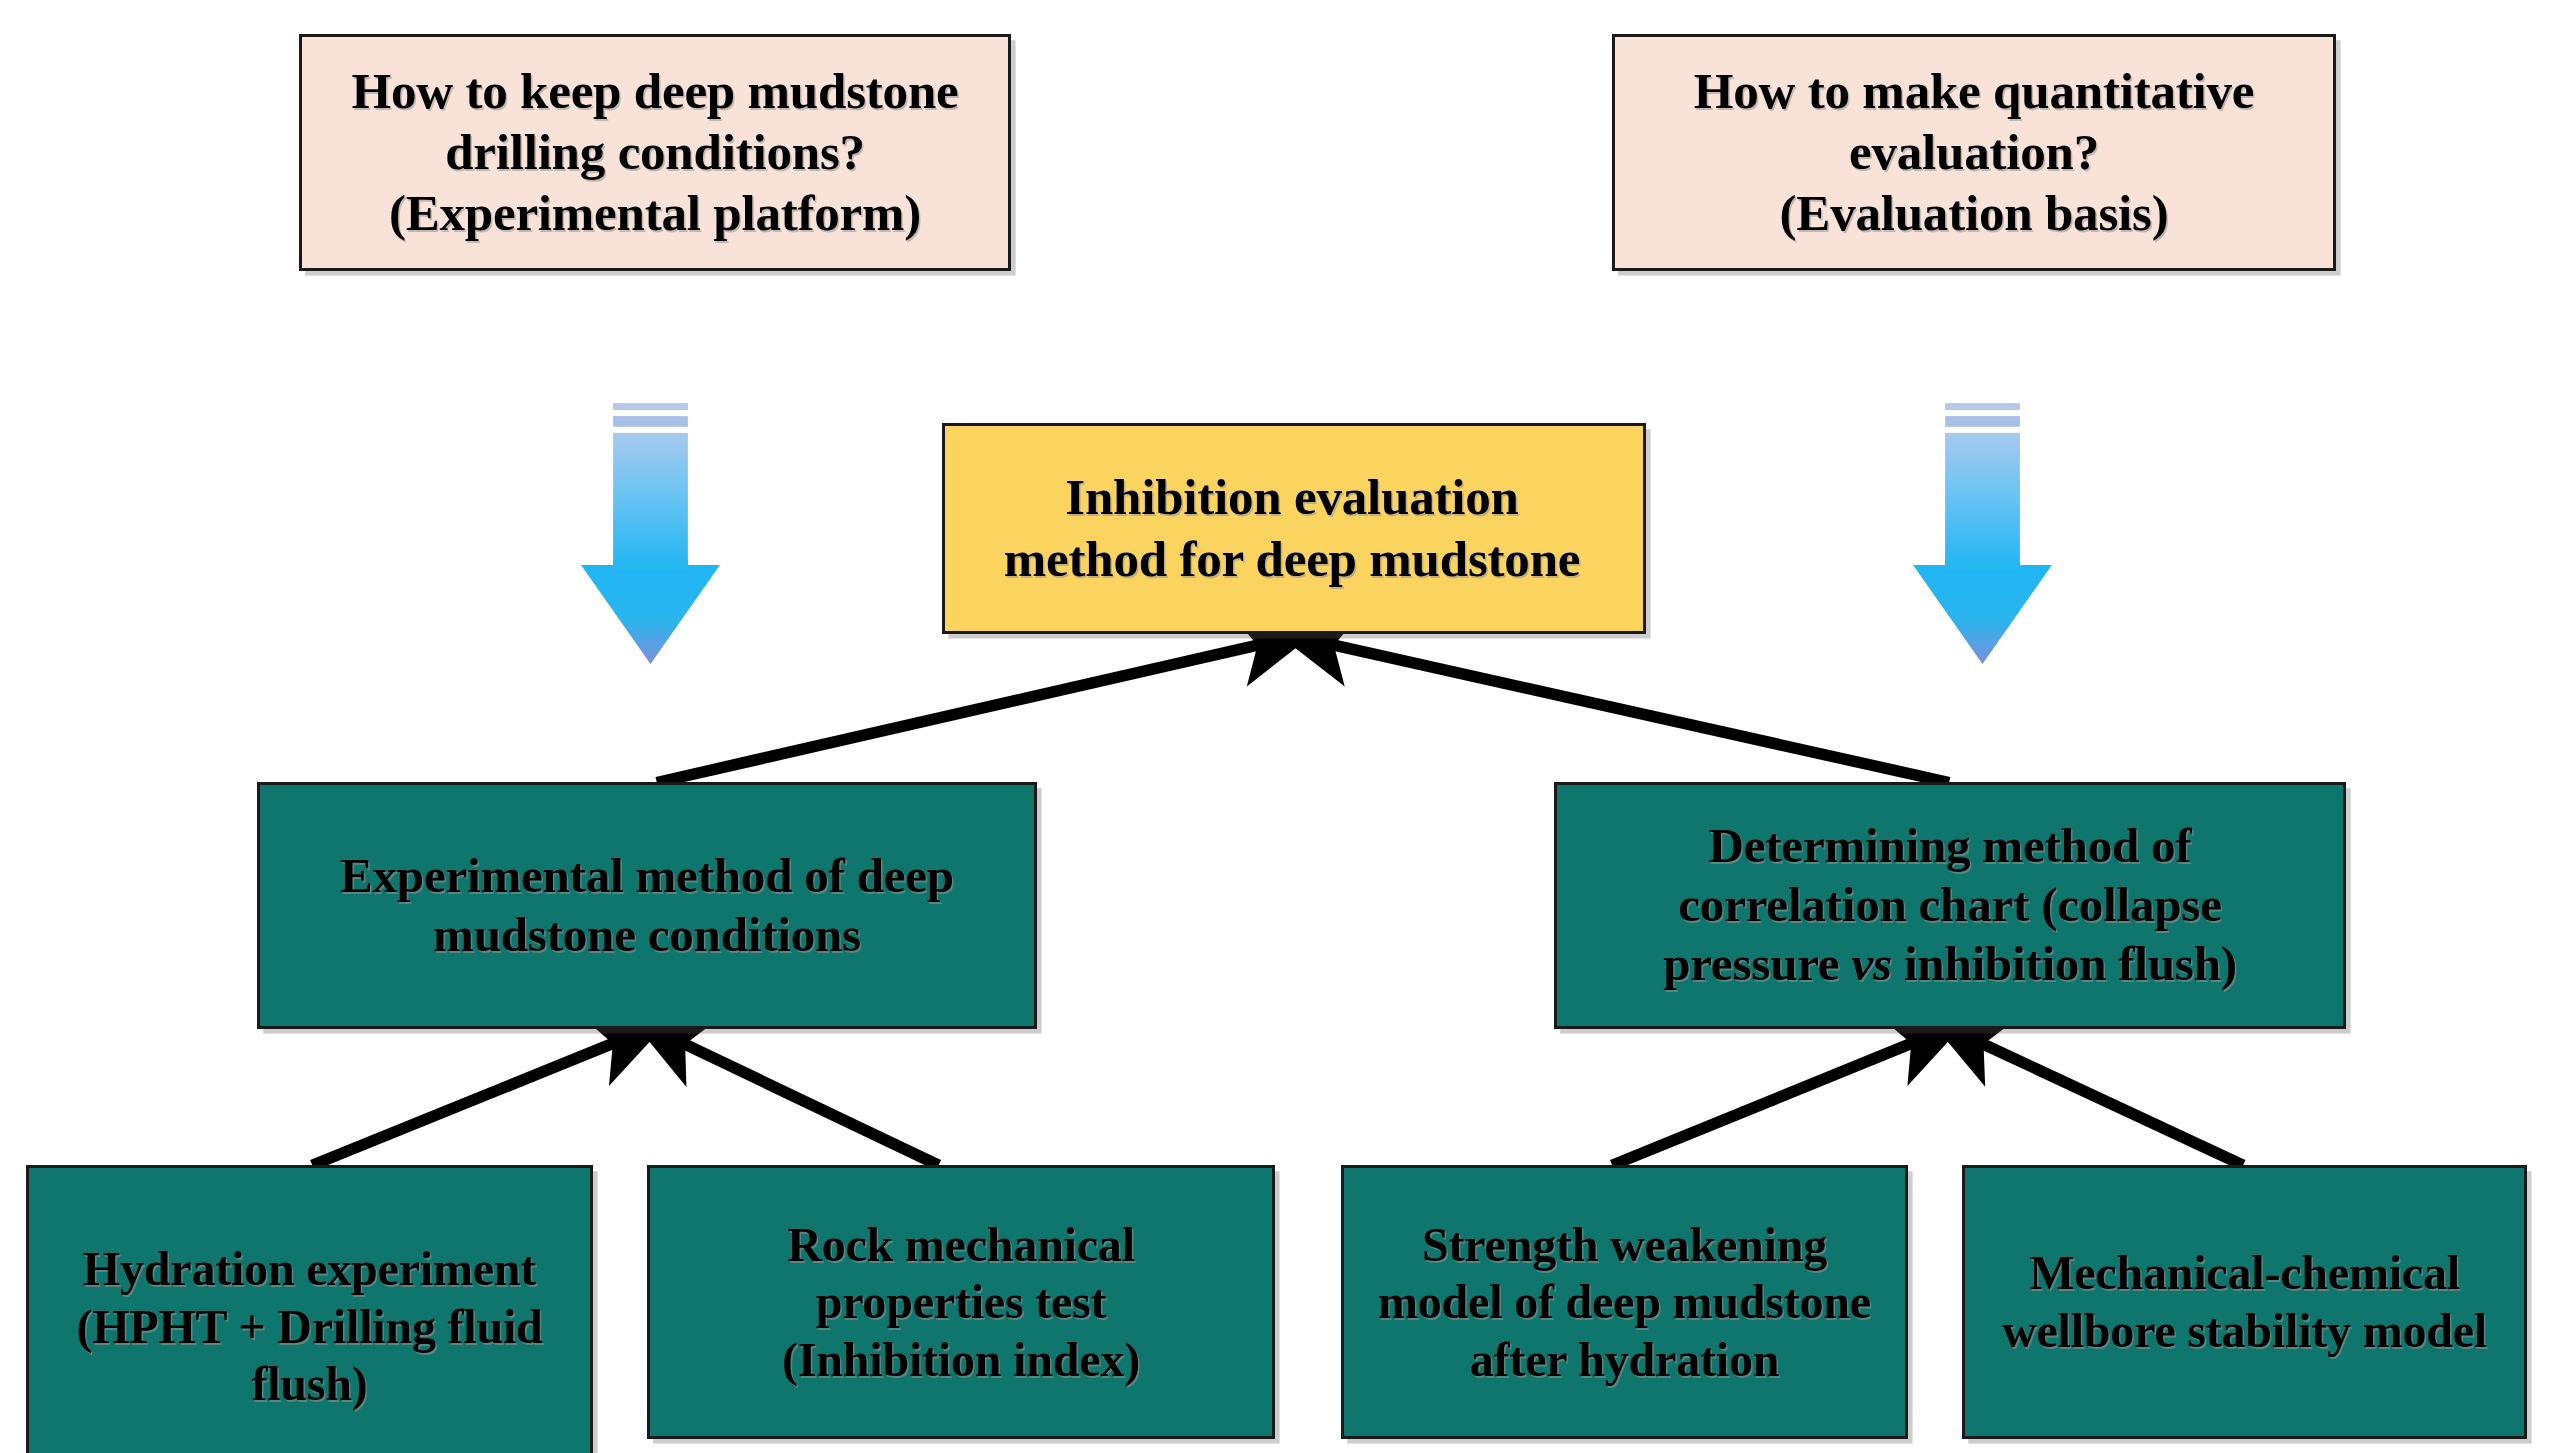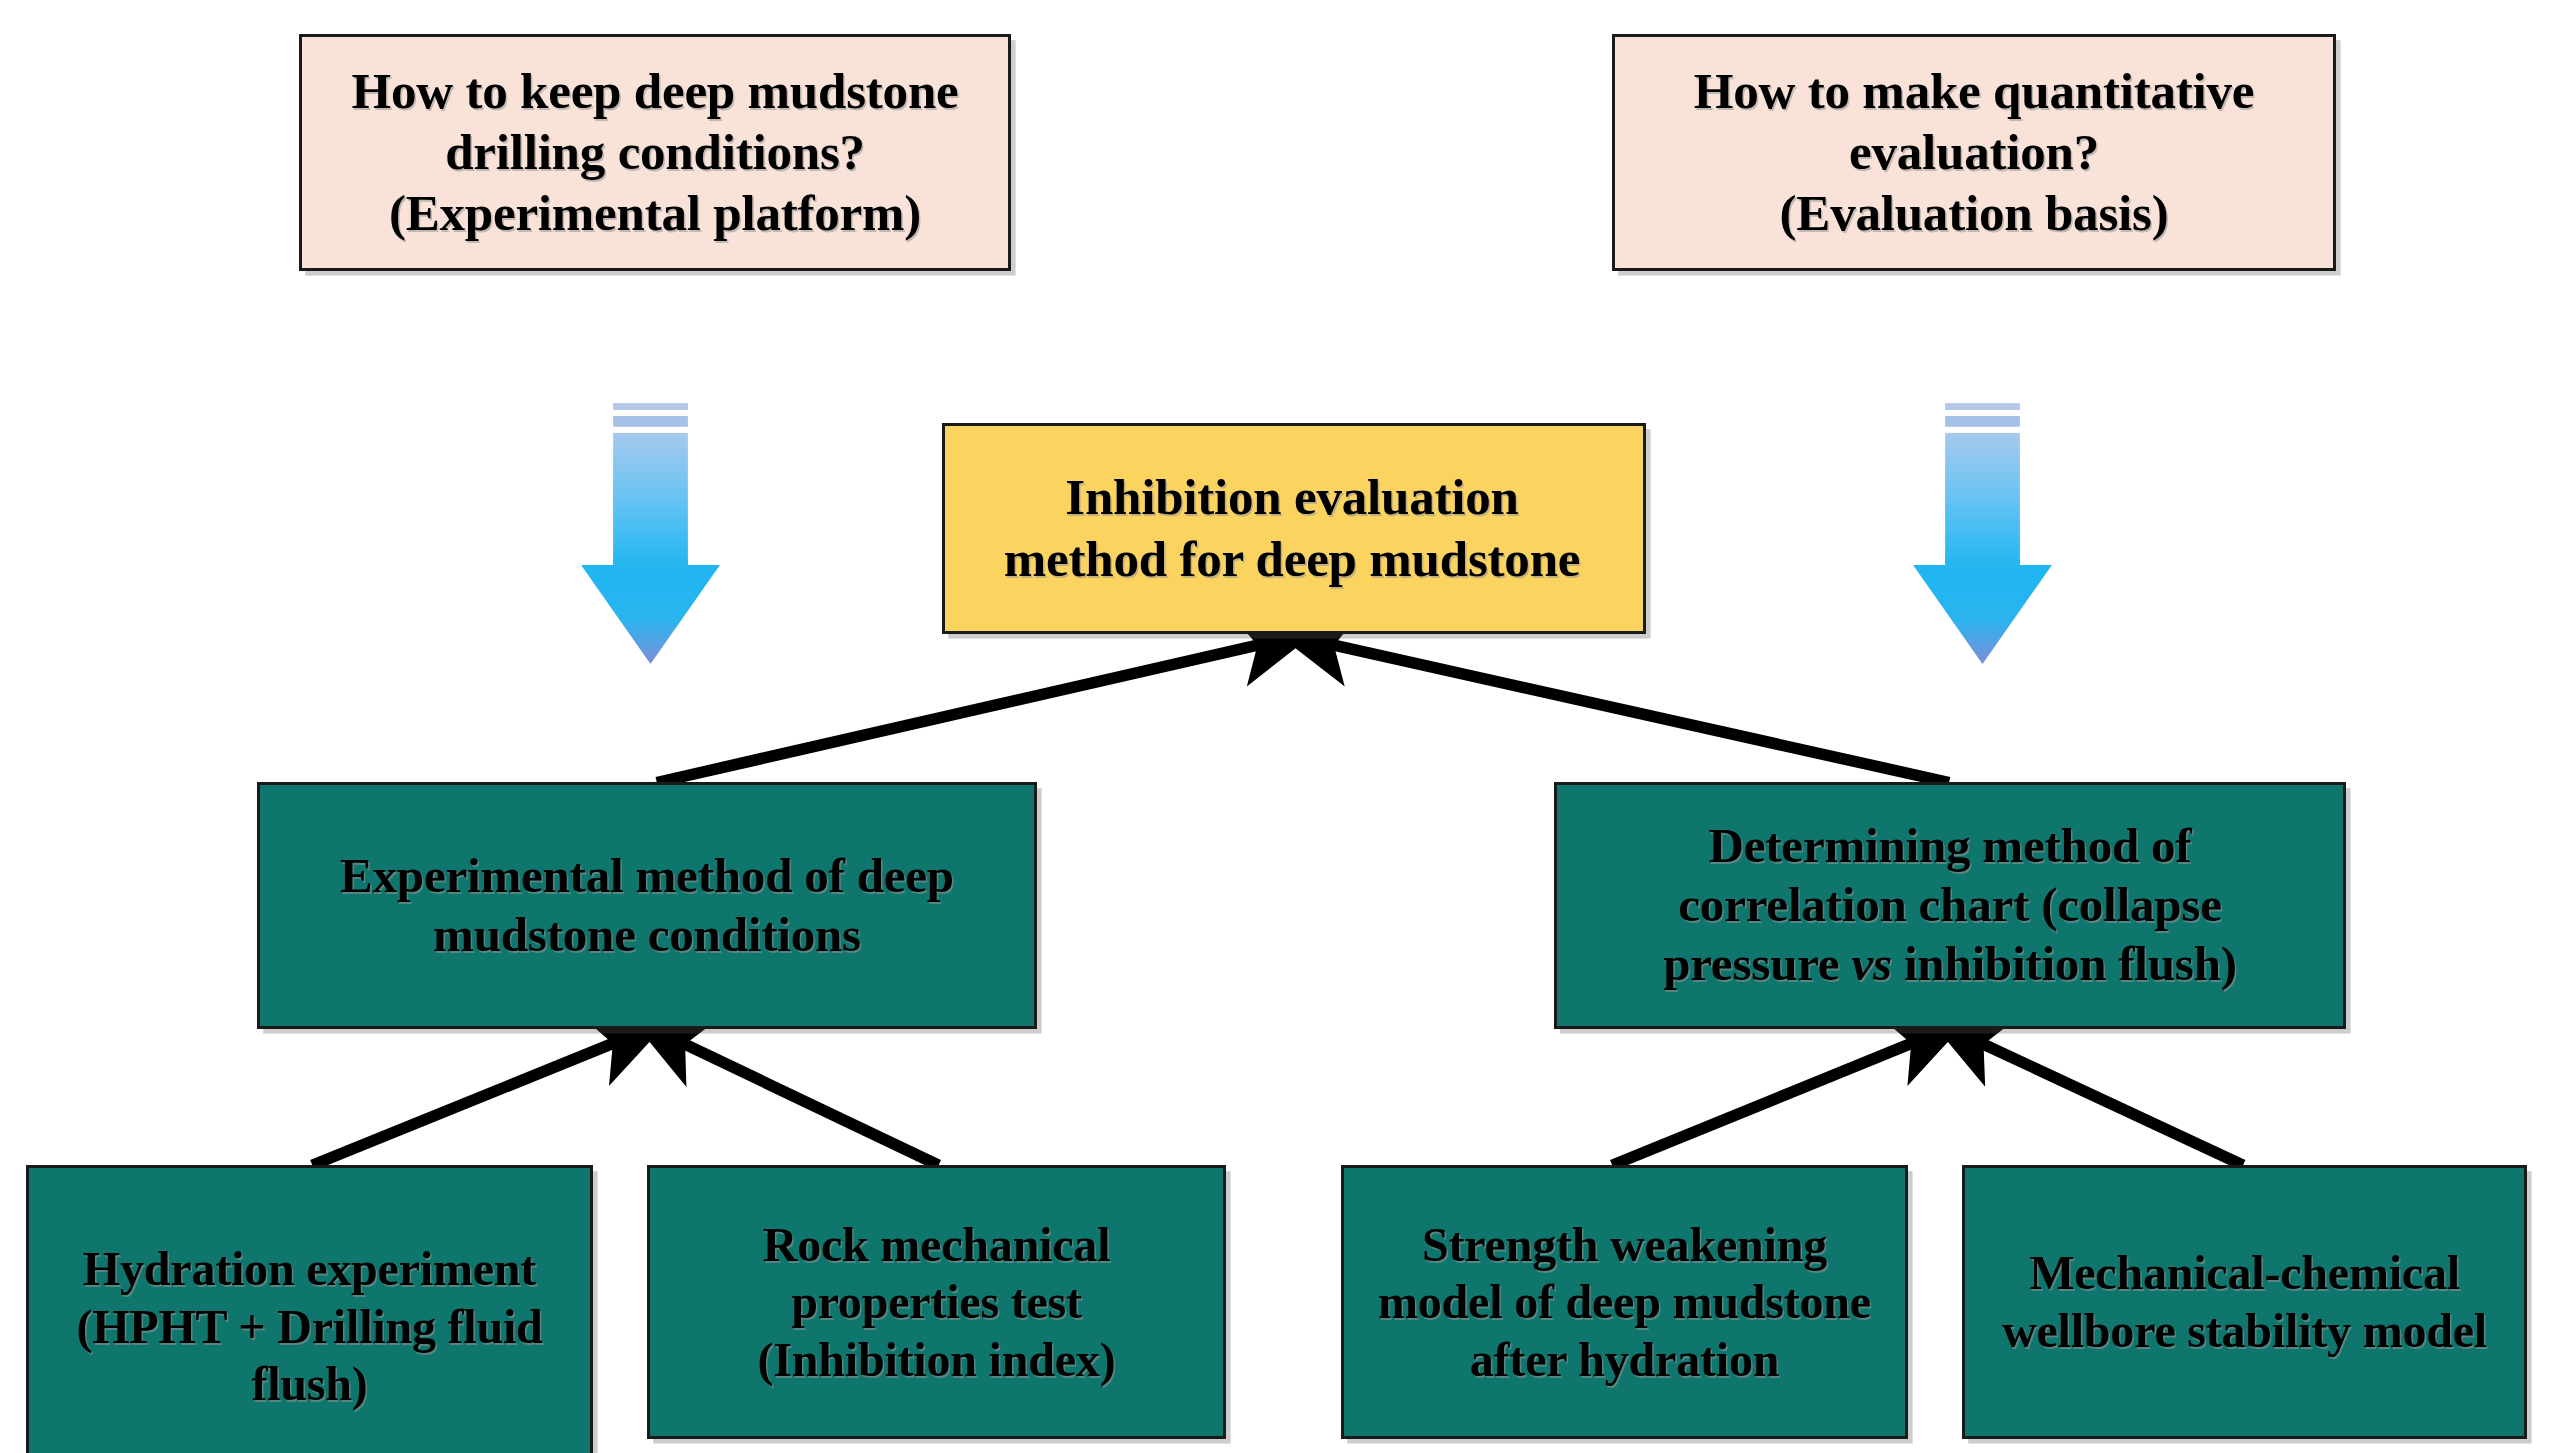--- a/index.html
+++ b/index.html
@@ -40,21 +40,21 @@
   .yellow { background: #fbd35f; }
   .blue   { background: #0f766e; }
 
   
   #q-left      { left: 299px;  top: 34px;   width: 712px;  height: 237px; font-size: 51px; }
   #q-right     { left: 1612px; top: 34px;   width: 724px;  height: 237px; font-size: 51px; }
   #core        { left: 942px; top: 423px;  width: 704px;  height: 211px; font-size: 51px; padding-left: 16px; }
   #method-left { left: 257px;  top: 782px; width: 780px; height: 247px; font-size: 49px; }
   #method-right{ left: 1554px; top: 782px; width: 792px; height: 247px; font-size: 49px; }
   #leaf-1      { left: 26px;   top: 1165px; width: 567px;  height: 323px; font-size: 48px; }
-  #leaf-2      { left: 647px;  top: 1165px; width: 579px;  height: 274px; font-size: 48px; }
+  #leaf-2      { left: 647px;  top: 1165px; width: 628px;  height: 274px; font-size: 48px; }
   #leaf-3      { left: 1341px; top: 1165px; width: 567px;  height: 274px; font-size: 48px; }
   #leaf-4      { left: 1962px; top: 1165px; width: 565px;  height: 274px; font-size: 48px; }
 
   
   #connectors {
     position: absolute;
     left: 0; top: 0;
     width: 2550px; height: 1454px;
     pointer-events: none;
   }

